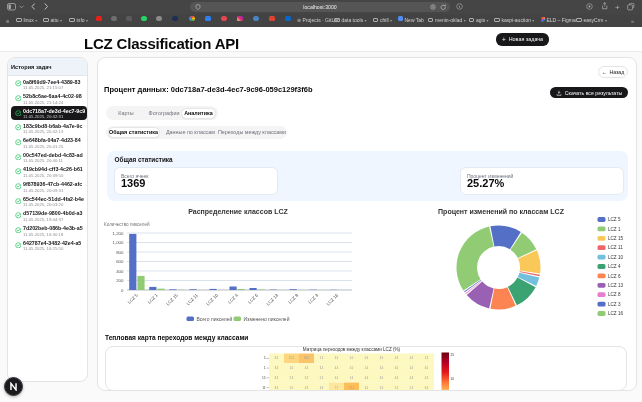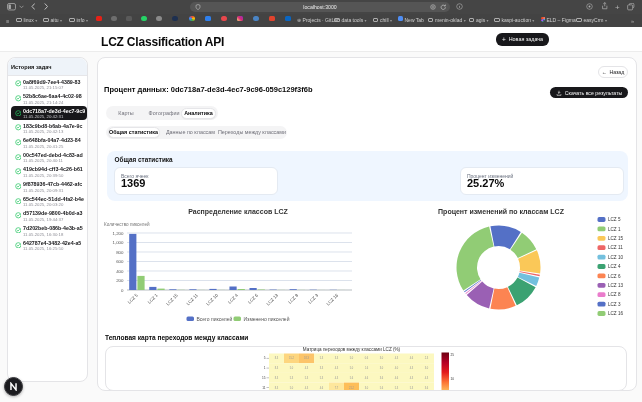--- a/index.html
+++ b/index.html
@@ -8,21 +8,21 @@
 #row2{position:absolute;left:0;top:13.5px;width:642px;height:13.5px;background:#434343;}
 .cicon{position:absolute;color:#b8b8b8;font-size:8px;line-height:13px;}
 #urlbar{position:absolute;left:190px;top:2.2px;width:260px;height:9.6px;background:#555555;border-radius:5px;}
 #urlbar span{position:absolute;left:0;right:0;top:2px;text-align:center;font-size:5.2px;color:#ededed;}
 .bm{position:absolute;top:2.2px;font-size:5px;color:#d2d2d2;white-space:nowrap;}
 .bm .car{color:#9a9a9a;font-size:4px;}
 .fold{display:inline-block;width:5.5px;height:4px;background:transparent;border:0.8px solid #adadad;border-radius:1px;position:relative;top:0.3px;margin-right:2px;}
 .fav{position:absolute;top:15.8px;width:5.5px;height:5.5px;border-radius:1.5px;}
 
 #hdr{position:absolute;left:0;top:27px;width:642px;height:24.5px;background:#fff;border-bottom:1px solid #ececec;}
-#hdr h1{position:absolute;left:101px;top:8px;font-size:12px;font-weight:700;color:#0a0a0a;letter-spacing:-0.2px;}
+#hdr h1{position:absolute;left:84px;top:8px;font-size:15px;font-weight:700;color:#0a0a0a;letter-spacing:-0.2px;}
 .btnblack{position:absolute;background:#18181b;color:#fafafa;border-radius:6px;display:flex;align-items:center;justify-content:center;}
 #newtask{left:496px;top:6px;width:53px;height:12.5px;font-size:5.4px;}
 
 #side{position:absolute;left:7px;top:57px;width:81px;height:325px;background:#fff;border:1px solid #e4e4e7;border-radius:8px;}
 #sidehead{position:absolute;left:0;top:0;width:100%;height:17.5px;background:#eef3f9;border-bottom:1px solid #e6e6e9;border-radius:8px 8px 0 0;}
 #sidehead div{position:absolute;left:3px;top:5.5px;font-size:5.6px;font-weight:700;color:#111;}
 .titem{position:absolute;left:2.5px;width:76px;height:13.4px;border-radius:4px;background:#fff;overflow:hidden;}
 .titem.sel{background:#18181b;}
 .titem .chk{position:absolute;left:4.2px;top:3.4px;width:6.6px;height:6.6px;}
 .titem .tid{position:absolute;left:12.5px;top:1.6px;font-size:5.3px;font-weight:700;color:#18181b;white-space:nowrap;}

